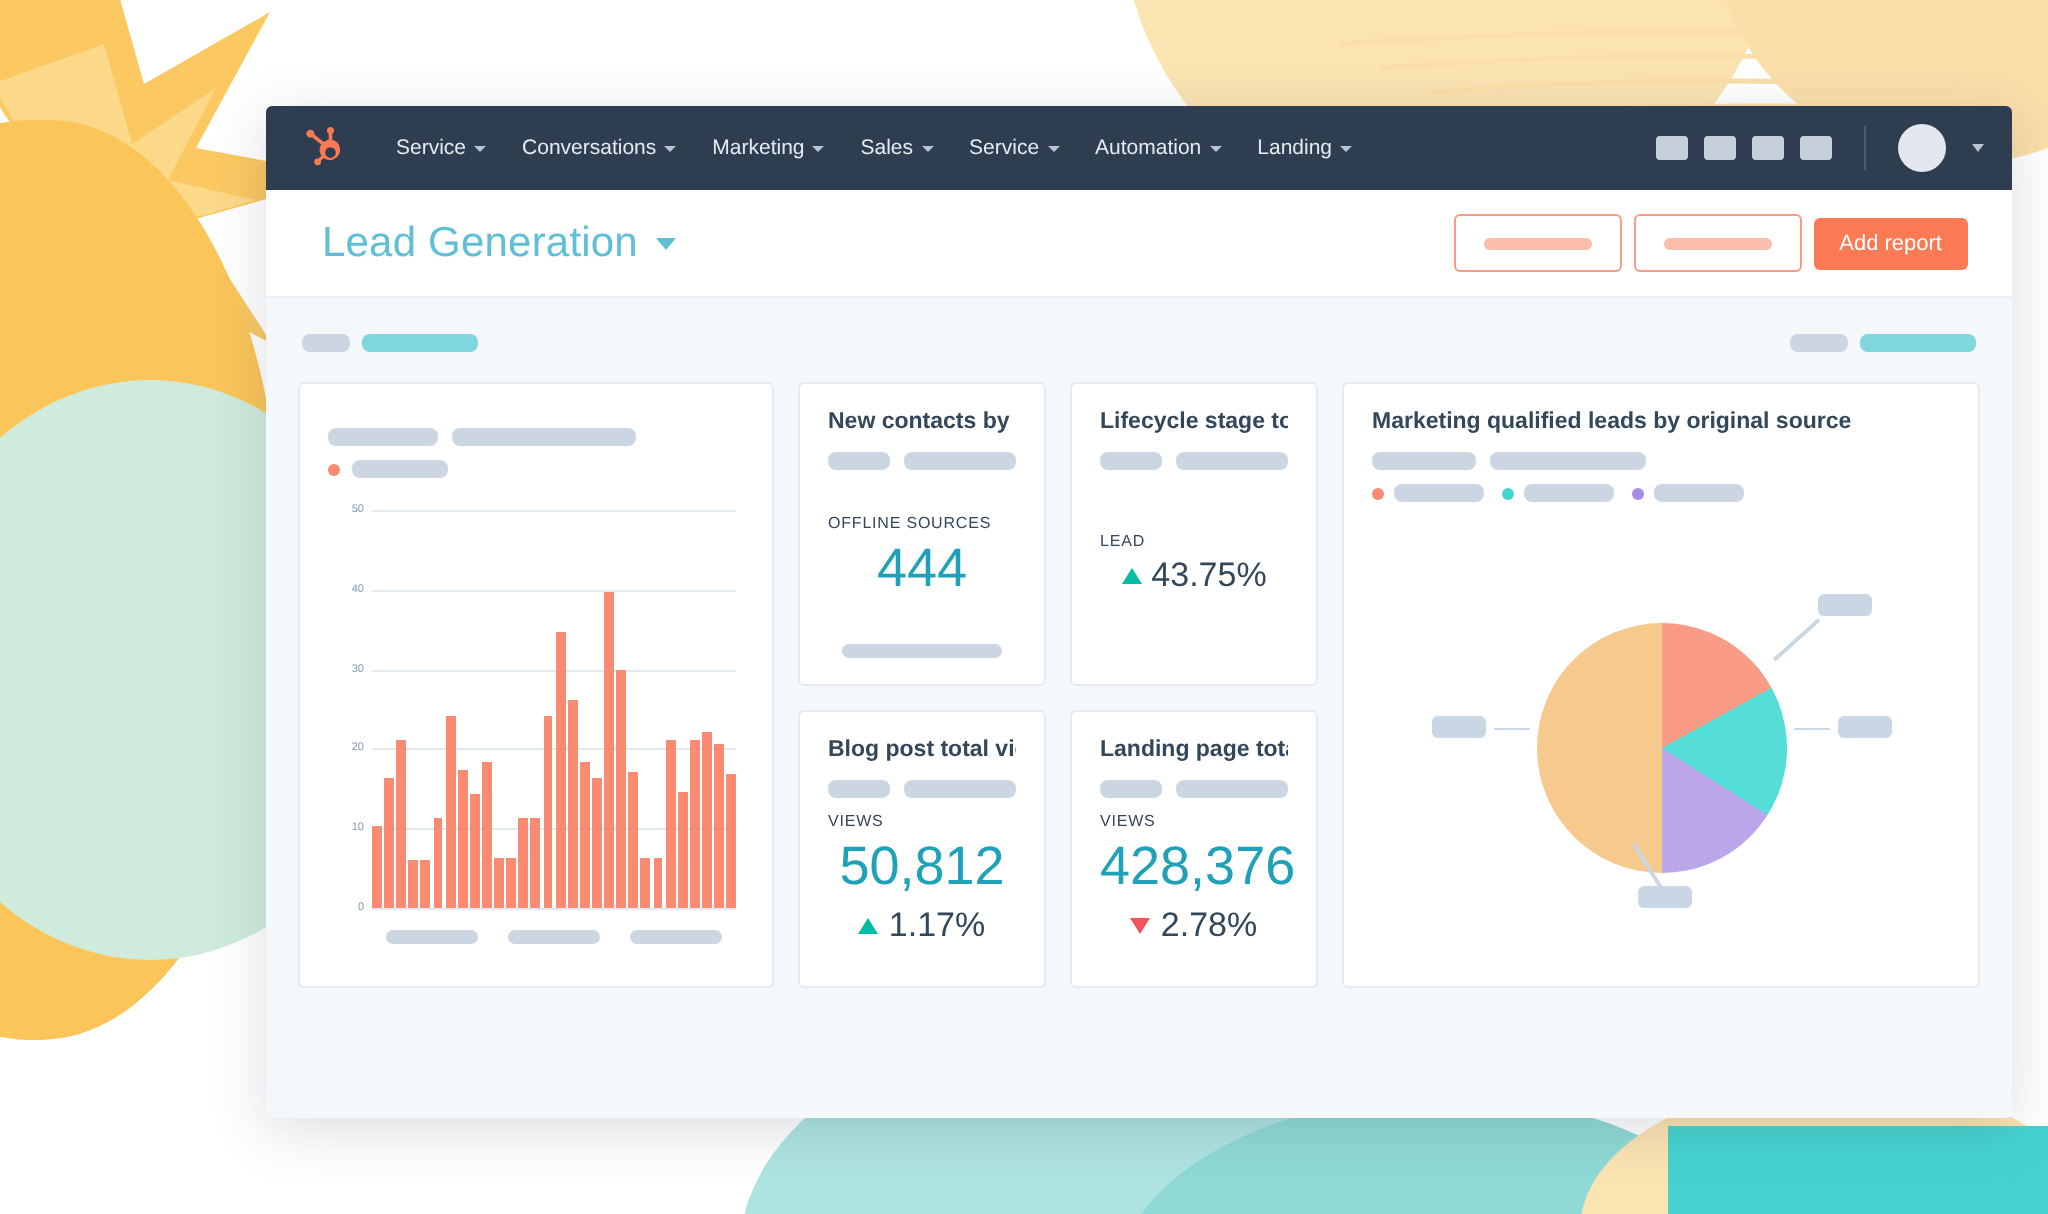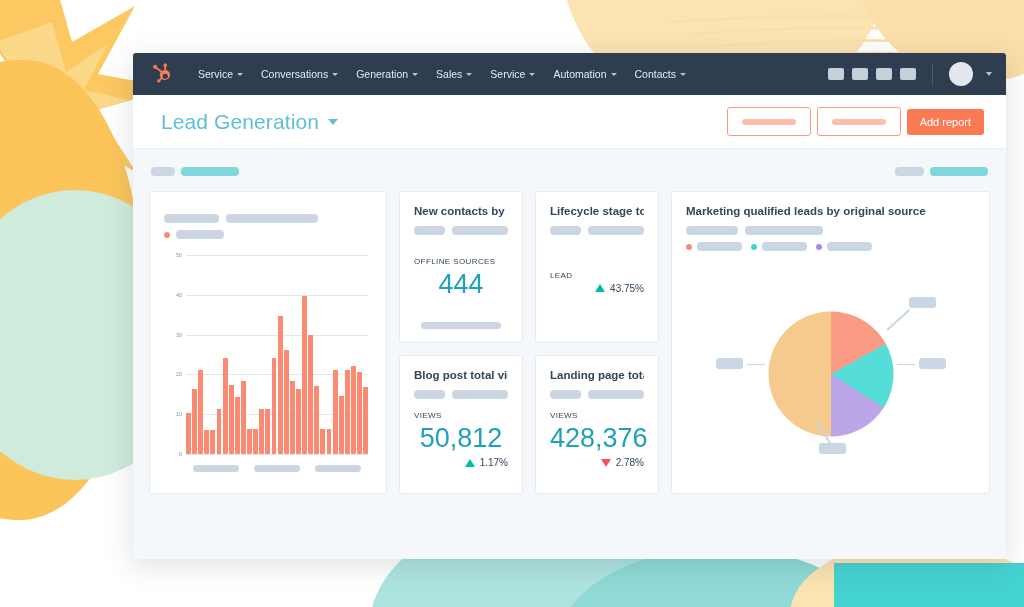--- a/index.html
+++ b/index.html
@@ -314,27 +314,27 @@
   }
   .kpi-value {
     text-align: center;
     font-size: 27px;
     color: #1FA2B8;
     line-height: 1.2;
     margin-top: 2px;
   }
   .kpi-delta {
     text-align: center;
-    font-size: 10px;
+    font-size: 17px;
     color: #33475B;
     margin-top: 3px;
     margin-bottom: auto;
     display: flex;
     align-items: center;
-    justify-content: flex-end;
+    justify-content: center;
     gap: 5px;
   }
   .tri-up {
     width: 0; height: 0;
     border-left: 5px solid transparent;
     border-right: 5px solid transparent;
     border-bottom: 8px solid #00BDA5;
   }
   .tri-down {
     width: 0; height: 0;
@@ -417,37 +417,37 @@
     <div class="nav-items">
       <div class="nav-item">
         <span>Service</span>
         <span class="caret"></span>
       </div>
       <div class="nav-item">
         <span>Conversations</span>
         <span class="caret"></span>
       </div>
       <div class="nav-item">
-        <span>Generation</span>
+        <span>Marketing</span>
         <span class="caret"></span>
       </div>
       <div class="nav-item">
         <span>Sales</span>
         <span class="caret"></span>
       </div>
       <div class="nav-item">
         <span>Service</span>
         <span class="caret"></span>
       </div>
       <div class="nav-item">
         <span>Automation</span>
         <span class="caret"></span>
       </div>
       <div class="nav-item">
-        <span>Contacts</span>
+        <span>Landing</span>
         <span class="caret"></span>
       </div>
     </div>
 
     <div class="nav-right">
       <div class="nav-sq"></div>
       <div class="nav-sq"></div>
       <div class="nav-sq"></div>
       <div class="nav-sq"></div>
       <div class="nav-divider"></div>

